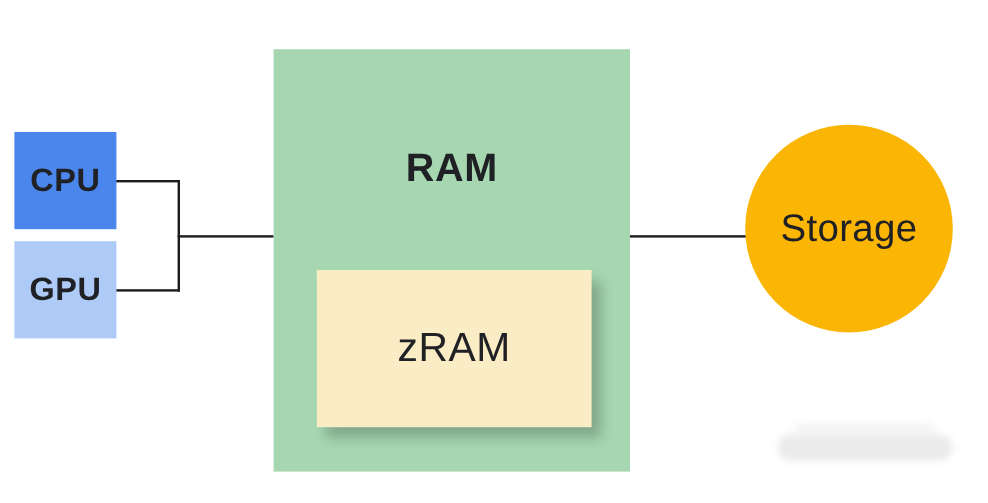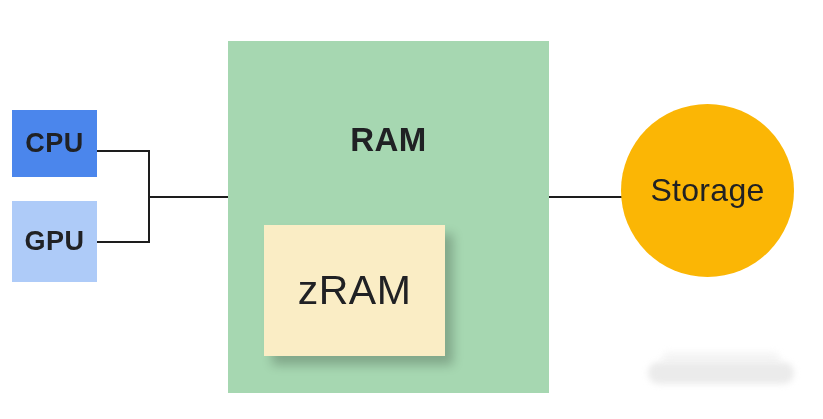--- a/index.html
+++ b/index.html
@@ -17,49 +17,48 @@
   }
   .node {
     position: absolute;
     display: flex;
     align-items: center;
     justify-content: center;
     color: #202124;
   }
   .node-cpu {
     left: 12px; top: 110px;
-    width: 85px; height: 67px;
+    width: 85px; height: 81px;
     font-size: 27px; font-weight: 600;
     letter-spacing: 0.5px;
   }
   .node-gpu {
     left: 12px; top: 201px;
     width: 85px; height: 81px;
     font-size: 27px; font-weight: 600;
     letter-spacing: 0.5px;
   }
   .node-ram {
     left: 228px; top: 41px;
     width: 297px; height: 352px;
     display: block;
-    padding-left: 24px;
   }
   .ram-label {
     position: absolute;
     top: 80px; left: 0;
     width: 100%;
     text-align: center;
     font-size: 33px; font-weight: 600;
     letter-spacing: 0.5px;
     color: #202124;
   }
   .node-zram {
     left: 264px; top: 225px;
-    width: 181px; height: 131px;
-    font-size: 41px; font-weight: 500;
+    width: 229px; height: 131px;
+    font-size: 34px; font-weight: 500;
     letter-spacing: 0.5px;
     box-shadow: 8px 9px 10px rgba(0, 0, 0, 0.22);
   }
   .node-storage {
     left: 621px; top: 104px;
     width: 173px; height: 173px;
     border-radius: 50%;
     font-size: 32px; font-weight: 500;
     letter-spacing: 0.3px;
   }

